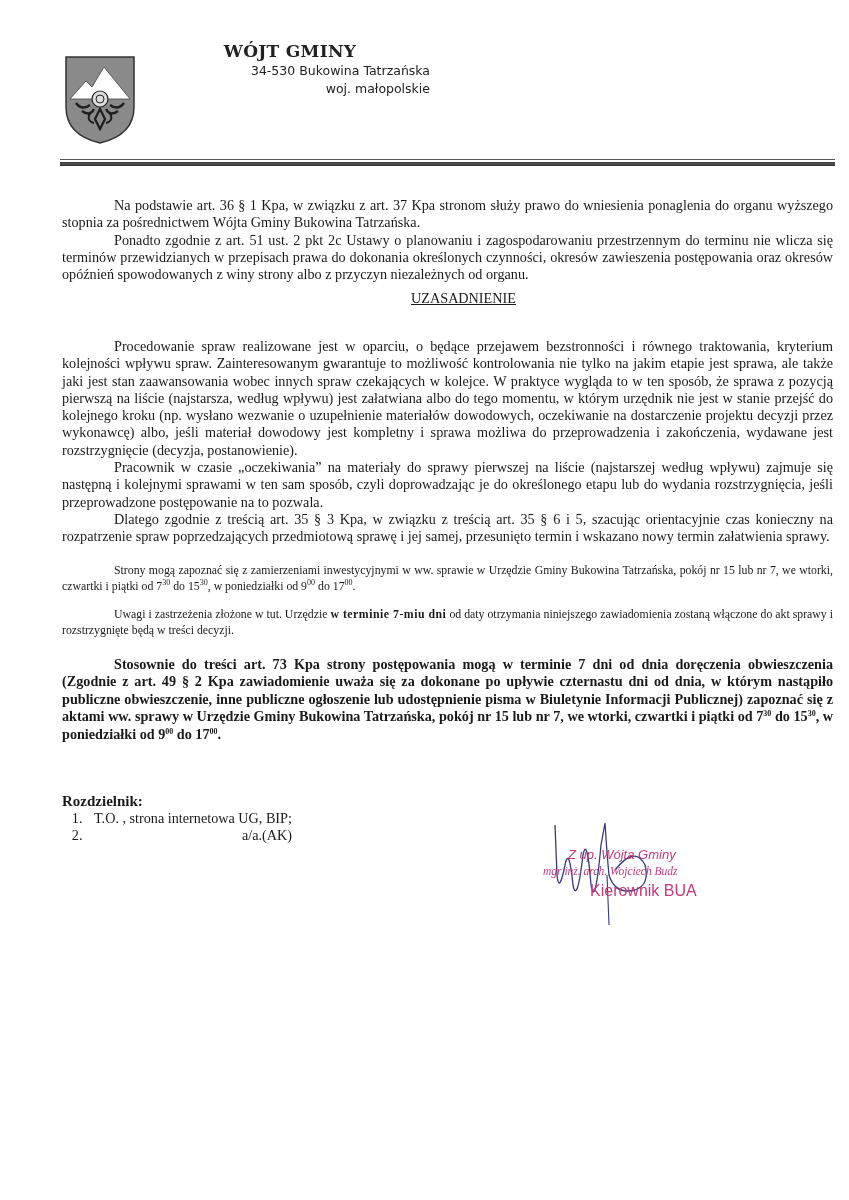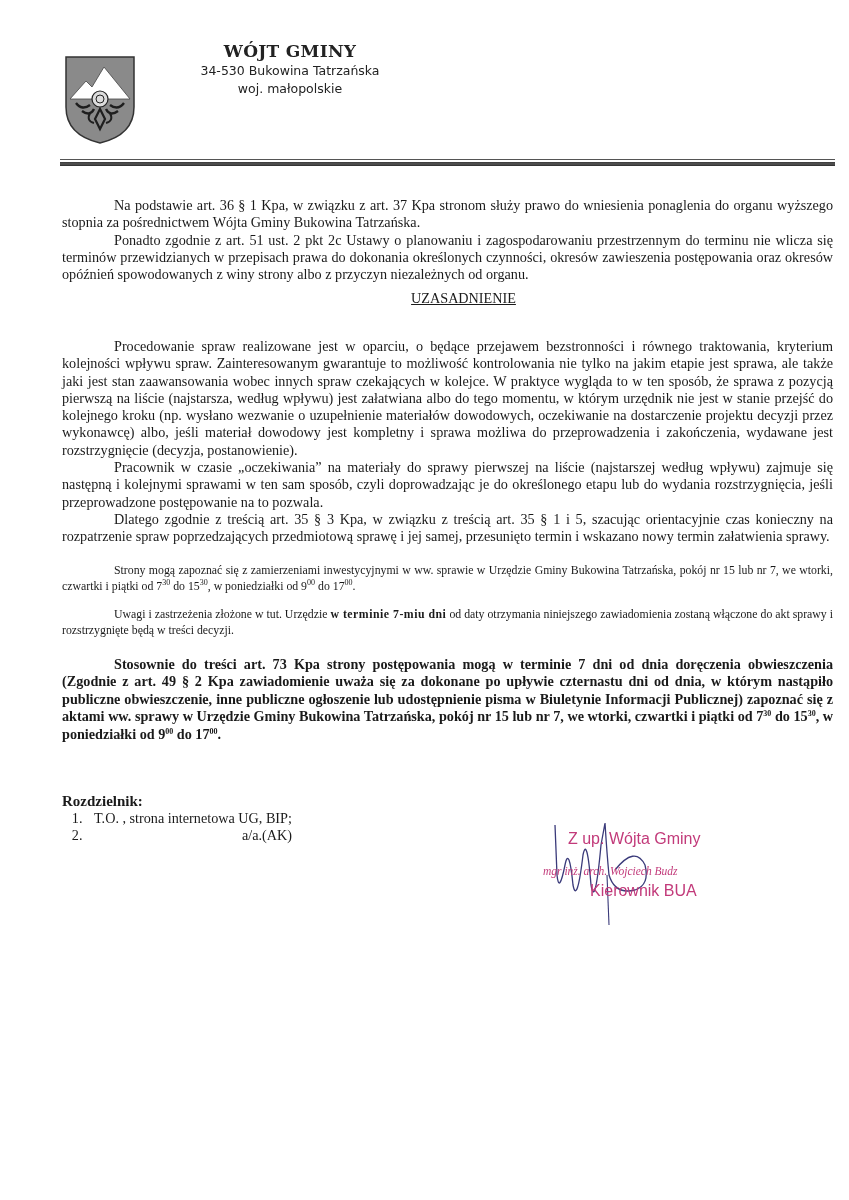--- a/index.html
+++ b/index.html
@@ -8,21 +8,21 @@
       font-family: "Liberation Serif", "DejaVu Serif", serif;
       color: #1a1a1a;
     }
     .page { position: absolute; left: 0; top: 0; width: 849px; height: 1200px; }
 
     
     .crest { position: absolute; left: 64px; top: 55px; width: 72px; height: 90px; }
     .hdr { position: absolute; left: 150px; top: 40px; width: 280px; text-align: center;
            font-family: "DejaVu Sans", "Liberation Sans", sans-serif; color: #222; }
     .hdr .title { font-family: "DejaVu Serif", "Liberation Serif", serif; font-weight: bold; font-size: 17px; letter-spacing: 0.3px; line-height: 22px; }
-    .hdr .line { font-size: 12.5px; line-height: 18px; }
+    .hdr .line { font-size: 12.5px; line-height: 18px; text-align: right; }
 
     .rule { position: absolute; left: 60px; width: 775px; }
     .rule.thin { top: 159px; height: 1px; background: #555; }
     .rule.thick { top: 162px; height: 4px; background: linear-gradient(#3a3a3a, #555 50%, #2a2a2a); }
 
     
     .block { position: absolute; left: 62px; width: 771px; font-size: 14.2px; line-height: 17.3px; text-align: justify; margin-top: 16px; }
     .block p { margin: 0; text-indent: 52px; }
     .b1 { top: 181px; }
     .heading { position: absolute; left: 0; width: 849px; top: 290px; text-align: center; font-size: 14.2px; text-decoration: underline; margin-left: 39px; }
@@ -40,21 +40,21 @@
     sup { font-size: 8px; line-height: 0; vertical-align: 5px; }
 
     .distrib { position: absolute; left: 62px; top: 793px; font-size: 14.2px; line-height: 17px; }
     .distrib .dtitle { font-weight: bold; font-size: 15px; }
     .distrib ol { margin: 0; padding-left: 24px; text-align: right; }
     .distrib li { padding-left: 8px; }
 
     
     .sig { position: absolute; left: 535px; top: 815px; width: 200px; height: 110px; }
     .stamp { position: absolute; font-family: "Liberation Sans", "DejaVu Sans", sans-serif; color: #c23a7a; }
-    .stamp.l1 { left: 33px; top: 15px; font-size: 16px; }
+    .stamp.l1 { left: 33px; top: 32px; font-size: 13px; font-style: italic; }
     .stamp.l2 { left: 8px; top: 50px; font-family: "Liberation Serif", serif; font-style: italic; font-size: 11.5px; }
     .stamp.l3 { left: 55px; top: 67px; font-size: 16px; }
   </style>
 </head>
 <body>
 
 <div class="page">
 
   <svg class="crest" viewBox="0 0 72 90">
     <path d="M2 2 H70 V52 Q70 80 36 88 Q2 80 2 52 Z" fill="#8a8a8a" stroke="#333" stroke-width="1.5"></path>
@@ -78,21 +78,21 @@
   <div class="block b1">
     <p>Na podstawie art. 36 § 1 Kpa, w związku z art. 37 Kpa stronom służy prawo do wniesienia ponaglenia do organu wyższego stopnia za pośrednictwem Wójta Gminy Bukowina Tatrzańska.</p>
     <p>Ponadto zgodnie z art. 51 ust. 2 pkt 2c Ustawy o planowaniu i zagospodarowaniu przestrzennym do terminu nie wlicza się terminów przewidzianych w przepisach prawa do dokonania określonych czynności, okresów zawieszenia postępowania oraz okresów opóźnień spowodowanych z winy strony albo z przyczyn niezależnych od organu.</p>
   </div>
 
   <div class="heading">UZASADNIENIE</div>
 
   <div class="block b2">
     <p>Procedowanie spraw realizowane jest w oparciu, o będące przejawem bezstronności i równego traktowania, kryterium kolejności wpływu spraw. Zainteresowanym gwarantuje to możliwość kontrolowania nie tylko na jakim etapie jest sprawa, ale także jaki jest stan zaawansowania wobec innych spraw czekających w kolejce. W praktyce wygląda to w ten sposób, że sprawa z pozycją pierwszą na liście (najstarsza, według wpływu) jest załatwiana albo do tego momentu, w którym urzędnik nie jest w stanie przejść do kolejnego kroku (np. wysłano wezwanie o uzupełnienie materiałów dowodowych, oczekiwanie na dostarczenie projektu decyzji przez wykonawcę) albo, jeśli materiał dowodowy jest kompletny i sprawa możliwa do przeprowadzenia i zakończenia, wydawane jest rozstrzygnięcie (decyzja, postanowienie).</p>
     <p>Pracownik w czasie „oczekiwania” na materiały do sprawy pierwszej na liście (najstarszej według wpływu) zajmuje się następną i kolejnymi sprawami w ten sam sposób, czyli doprowadzając je do określonego etapu lub do wydania rozstrzygnięcia, jeśli przeprowadzone postępowanie na to pozwala.</p>
-    <p>Dlatego zgodnie z treścią art. 35 § 3 Kpa, w związku z treścią art. 35 § 1 i 5, szacując orientacyjnie czas konieczny na rozpatrzenie spraw poprzedzających przedmiotową sprawę i jej samej, przesunięto termin i wskazano nowy termin załatwienia sprawy.</p>
+    <p>Dlatego zgodnie z treścią art. 35 § 3 Kpa, w związku z treścią art. 35 § 6 i 5, szacując orientacyjnie czas konieczny na rozpatrzenie spraw poprzedzających przedmiotową sprawę i jej samej, przesunięto termin i wskazano nowy termin załatwienia sprawy.</p>
   </div>
 
   <div class="small s1">
     <p><span>Strony mogą zapoznać się z zamierzeniami inwestycyjnymi w ww. sprawie w Urzędzie Gminy Bukowina Tatrzańska, pokój nr 15 lub nr 7, we wtorki, czwartki i piątki od 7</span><sup>30</sup><span> do 15</span><sup>30</sup><span>, w poniedziałki od 9</span><sup>00</sup><span> do 17</span><sup>00</sup><span>.</span></p>
   </div>
 
   <div class="small s2">
     <p><span>Uwagi i zastrzeżenia złożone w tut. Urzędzie </span><strong>w terminie 7-miu dni</strong><span> od daty otrzymania niniejszego zawiadomienia zostaną włączone do akt sprawy i rozstrzygnięte będą w treści decyzji.</span></p>
   </div>
 

